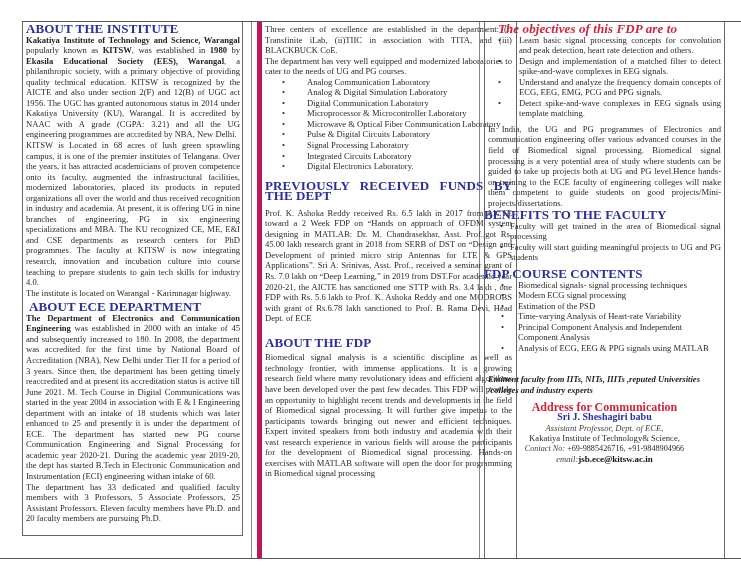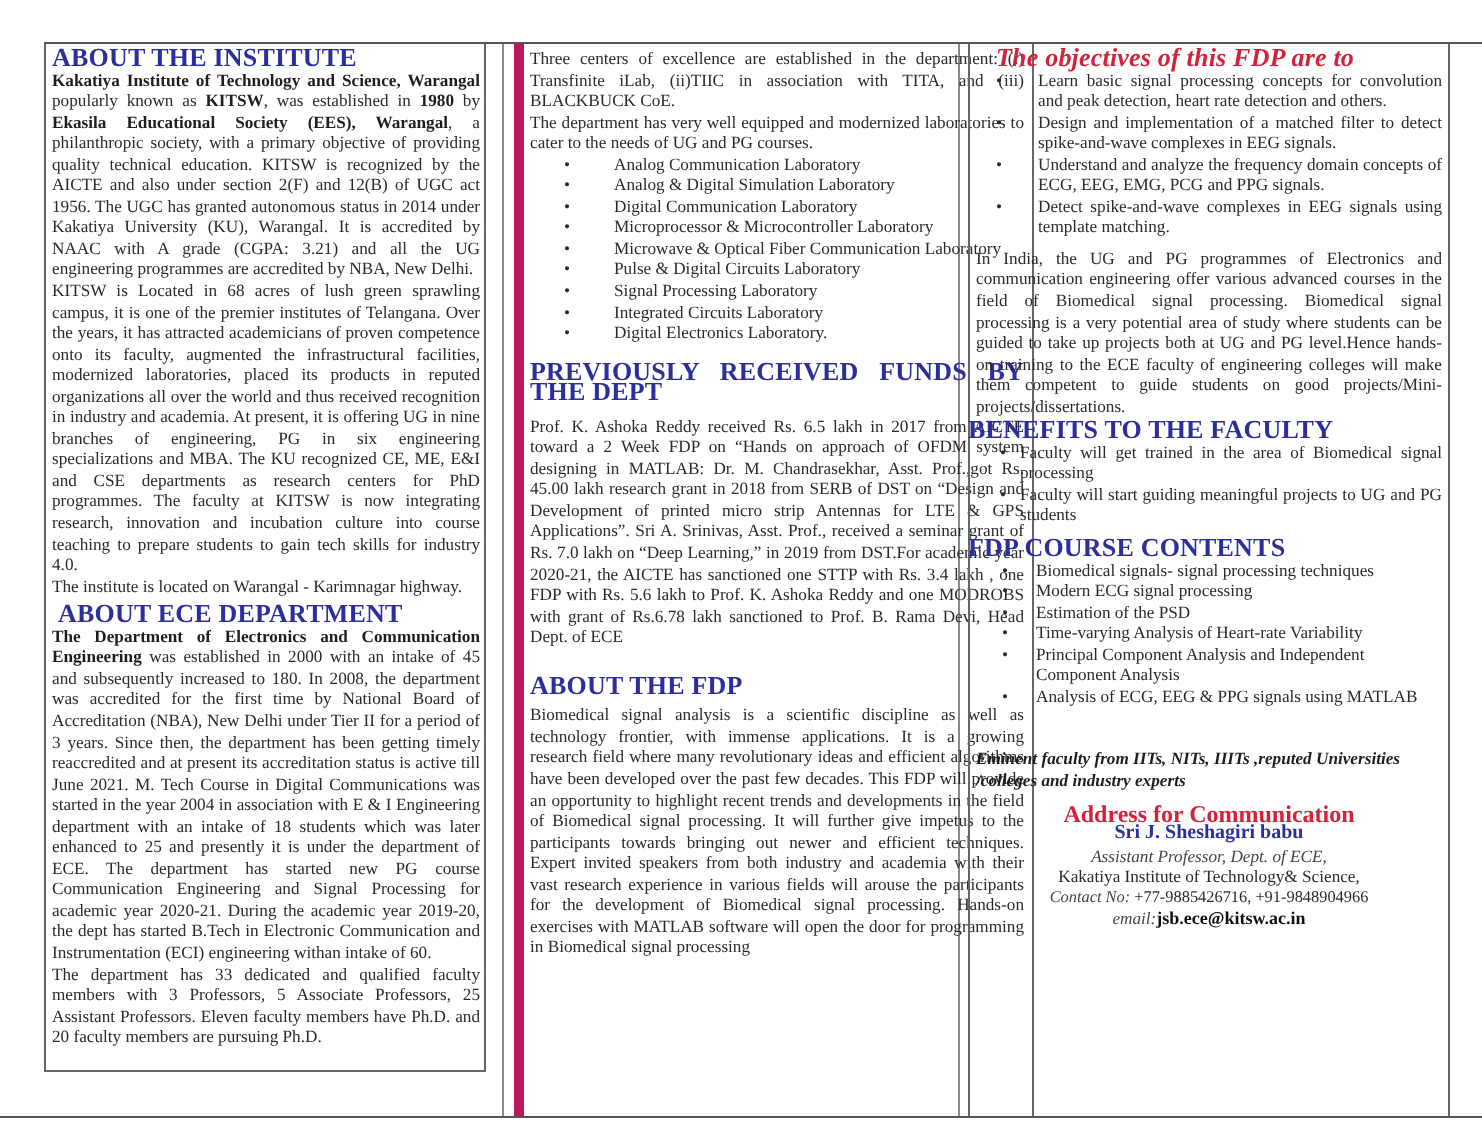--- a/index.html
+++ b/index.html
@@ -107,16 +107,16 @@
       <li>Estimation of the PSD</li>
       <li>Time-varying Analysis of Heart-rate Variability</li>
       <li>Principal Component Analysis and Independent Component Analysis</li>
       <li>Analysis of ECG, EEG &amp; PPG signals using MATLAB</li>
     </ul>
     <p class="bold-italic" style="margin-top:21px">Eminent faculty from IITs, NITs, IIITs ,reputed Universities /colleges and industry experts</p>
     <div class="center addr-head">Address for Communication</div>
     <div class="center name">Sri J. Sheshagiri babu</div>
     <div class="center ital">Assistant Professor, Dept. of ECE,</div>
     <div class="center">Kakatiya Institute of Technology&amp; Science,</div>
-    <div class="center contact"><span class="ital">Contact No:</span><span> +77-9885426716, +91-9848904966</span></div>
+    <div class="center contact"><span class="ital">Contact No:</span><span> +69-9885426716, +91-9848904966</span></div>
     <div class="center email"><span class="ital">email:</span><b>jsb.ece@kitsw.ac.in</b></div>
   </div>
 </div>
 
 </body></html>

